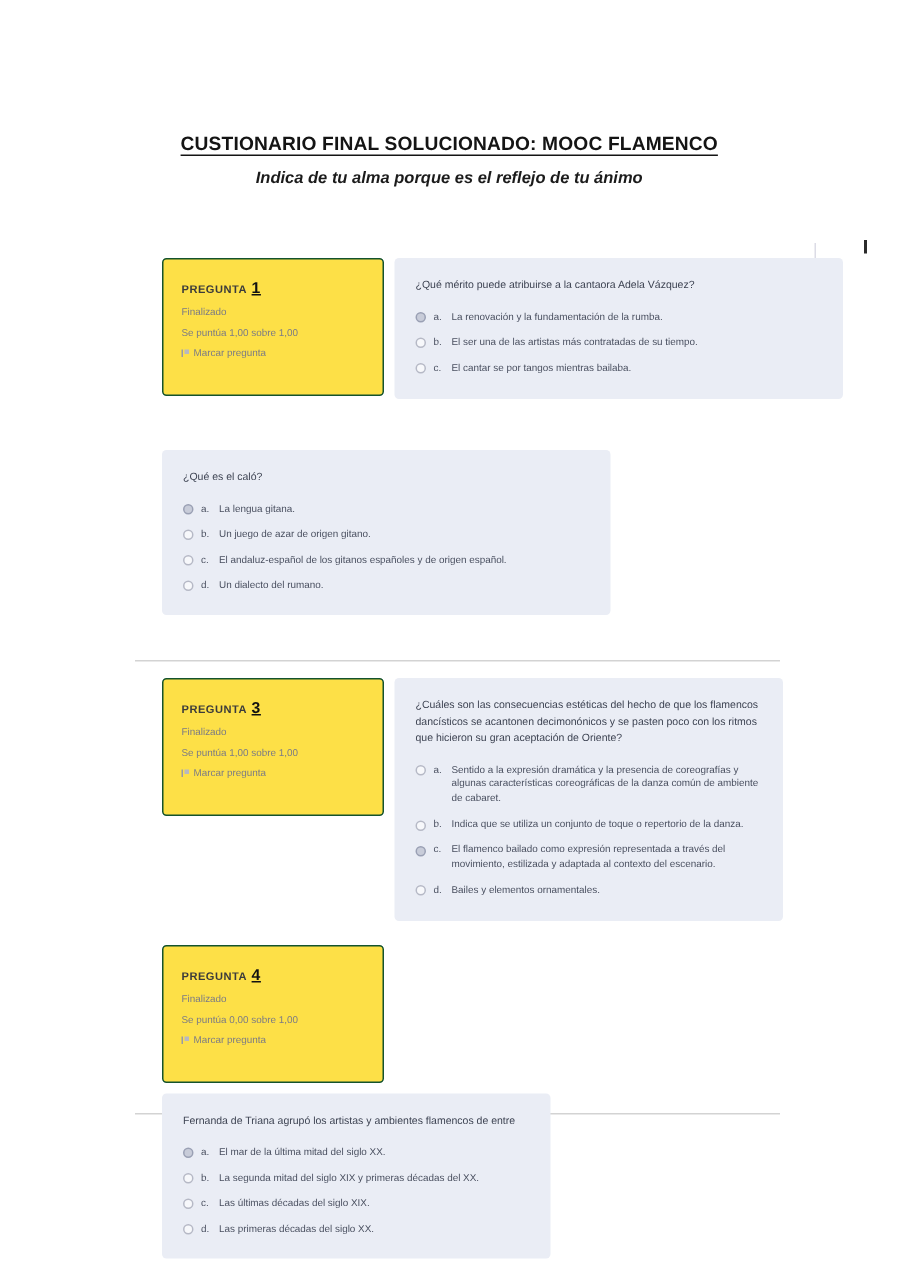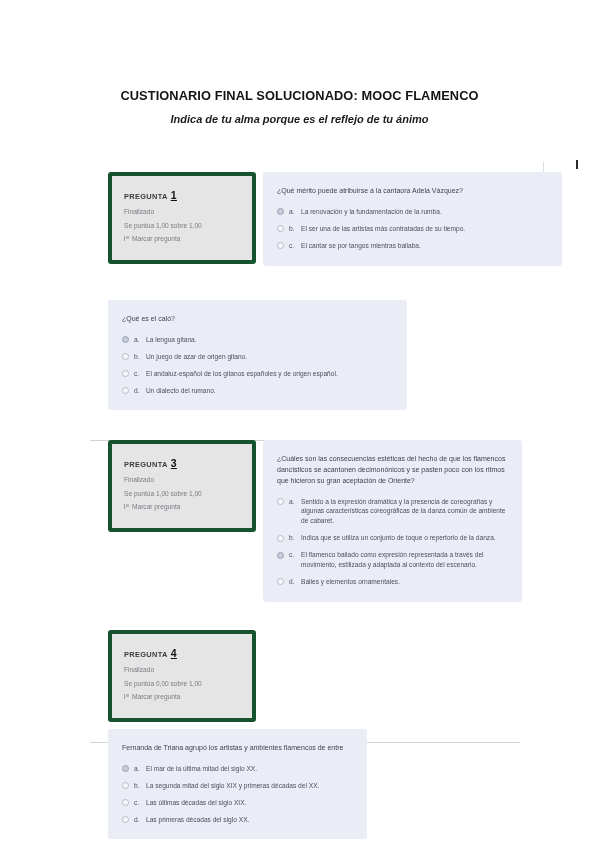--- a/index.html
+++ b/index.html
@@ -20,20 +20,21 @@
   
   .doc-header{
     position:absolute;left:0;right:0;top:88px;
     text-align:center;
   }
   .doc-title{
     font-size:12.8px;
     font-weight:bold;
     color:#141414;
     letter-spacing:.1px;
+    text-decoration:underline;
     text-underline-offset:2.5px;
     margin:0;
     white-space:nowrap;
   }
   .doc-subtitle{
     margin:10px 0 0 0;
     font-size:11px;
     font-style:italic;
     font-weight:bold;
     color:#1b1b1b;
@@ -64,22 +65,22 @@
   }
 
   
   .qblock{
     position:absolute;
     display:flex;
     align-items:flex-start;
     gap:7px;
   }
   .q-meta{
-    background:#e5e5e5;
-    border:4px solid #14532d;
+    background:#fde047;
+    border:1px solid #14532d;
     border-radius:3px;
     box-sizing:border-box;
     padding:13px 12px 12px 12px;
   }
   .q-meta .q-label{
     font-size:7.4px;
     font-weight:bold;
     color:#3b3b3b;
     letter-spacing:.35px;
     margin:0 0 7px 0;
@@ -180,21 +181,21 @@
 
   
   #q1{left:108px;top:172px;}
   #q1 .q-meta{width:148px;height:92px;}
   #q1 .q-body{width:299px;}
 
   #q2{left:108px;top:300px;}
   #q2 .q-meta{width:148px;height:92px;}
   #q2 .q-body{width:299px;}
 
-  #q3{left:108px;top:440px;}
+  #q3{left:108px;top:452px;}
   #q3 .q-meta{width:148px;height:92px;}
   #q3 .q-body{width:259px;}
 
   #q4{left:108px;top:630px;flex-direction:column;}
   #q4 .q-meta{width:148px;height:92px;}
   #q4 .q-body{width:259px;}
 </style>
 </head>
 <body>
 

